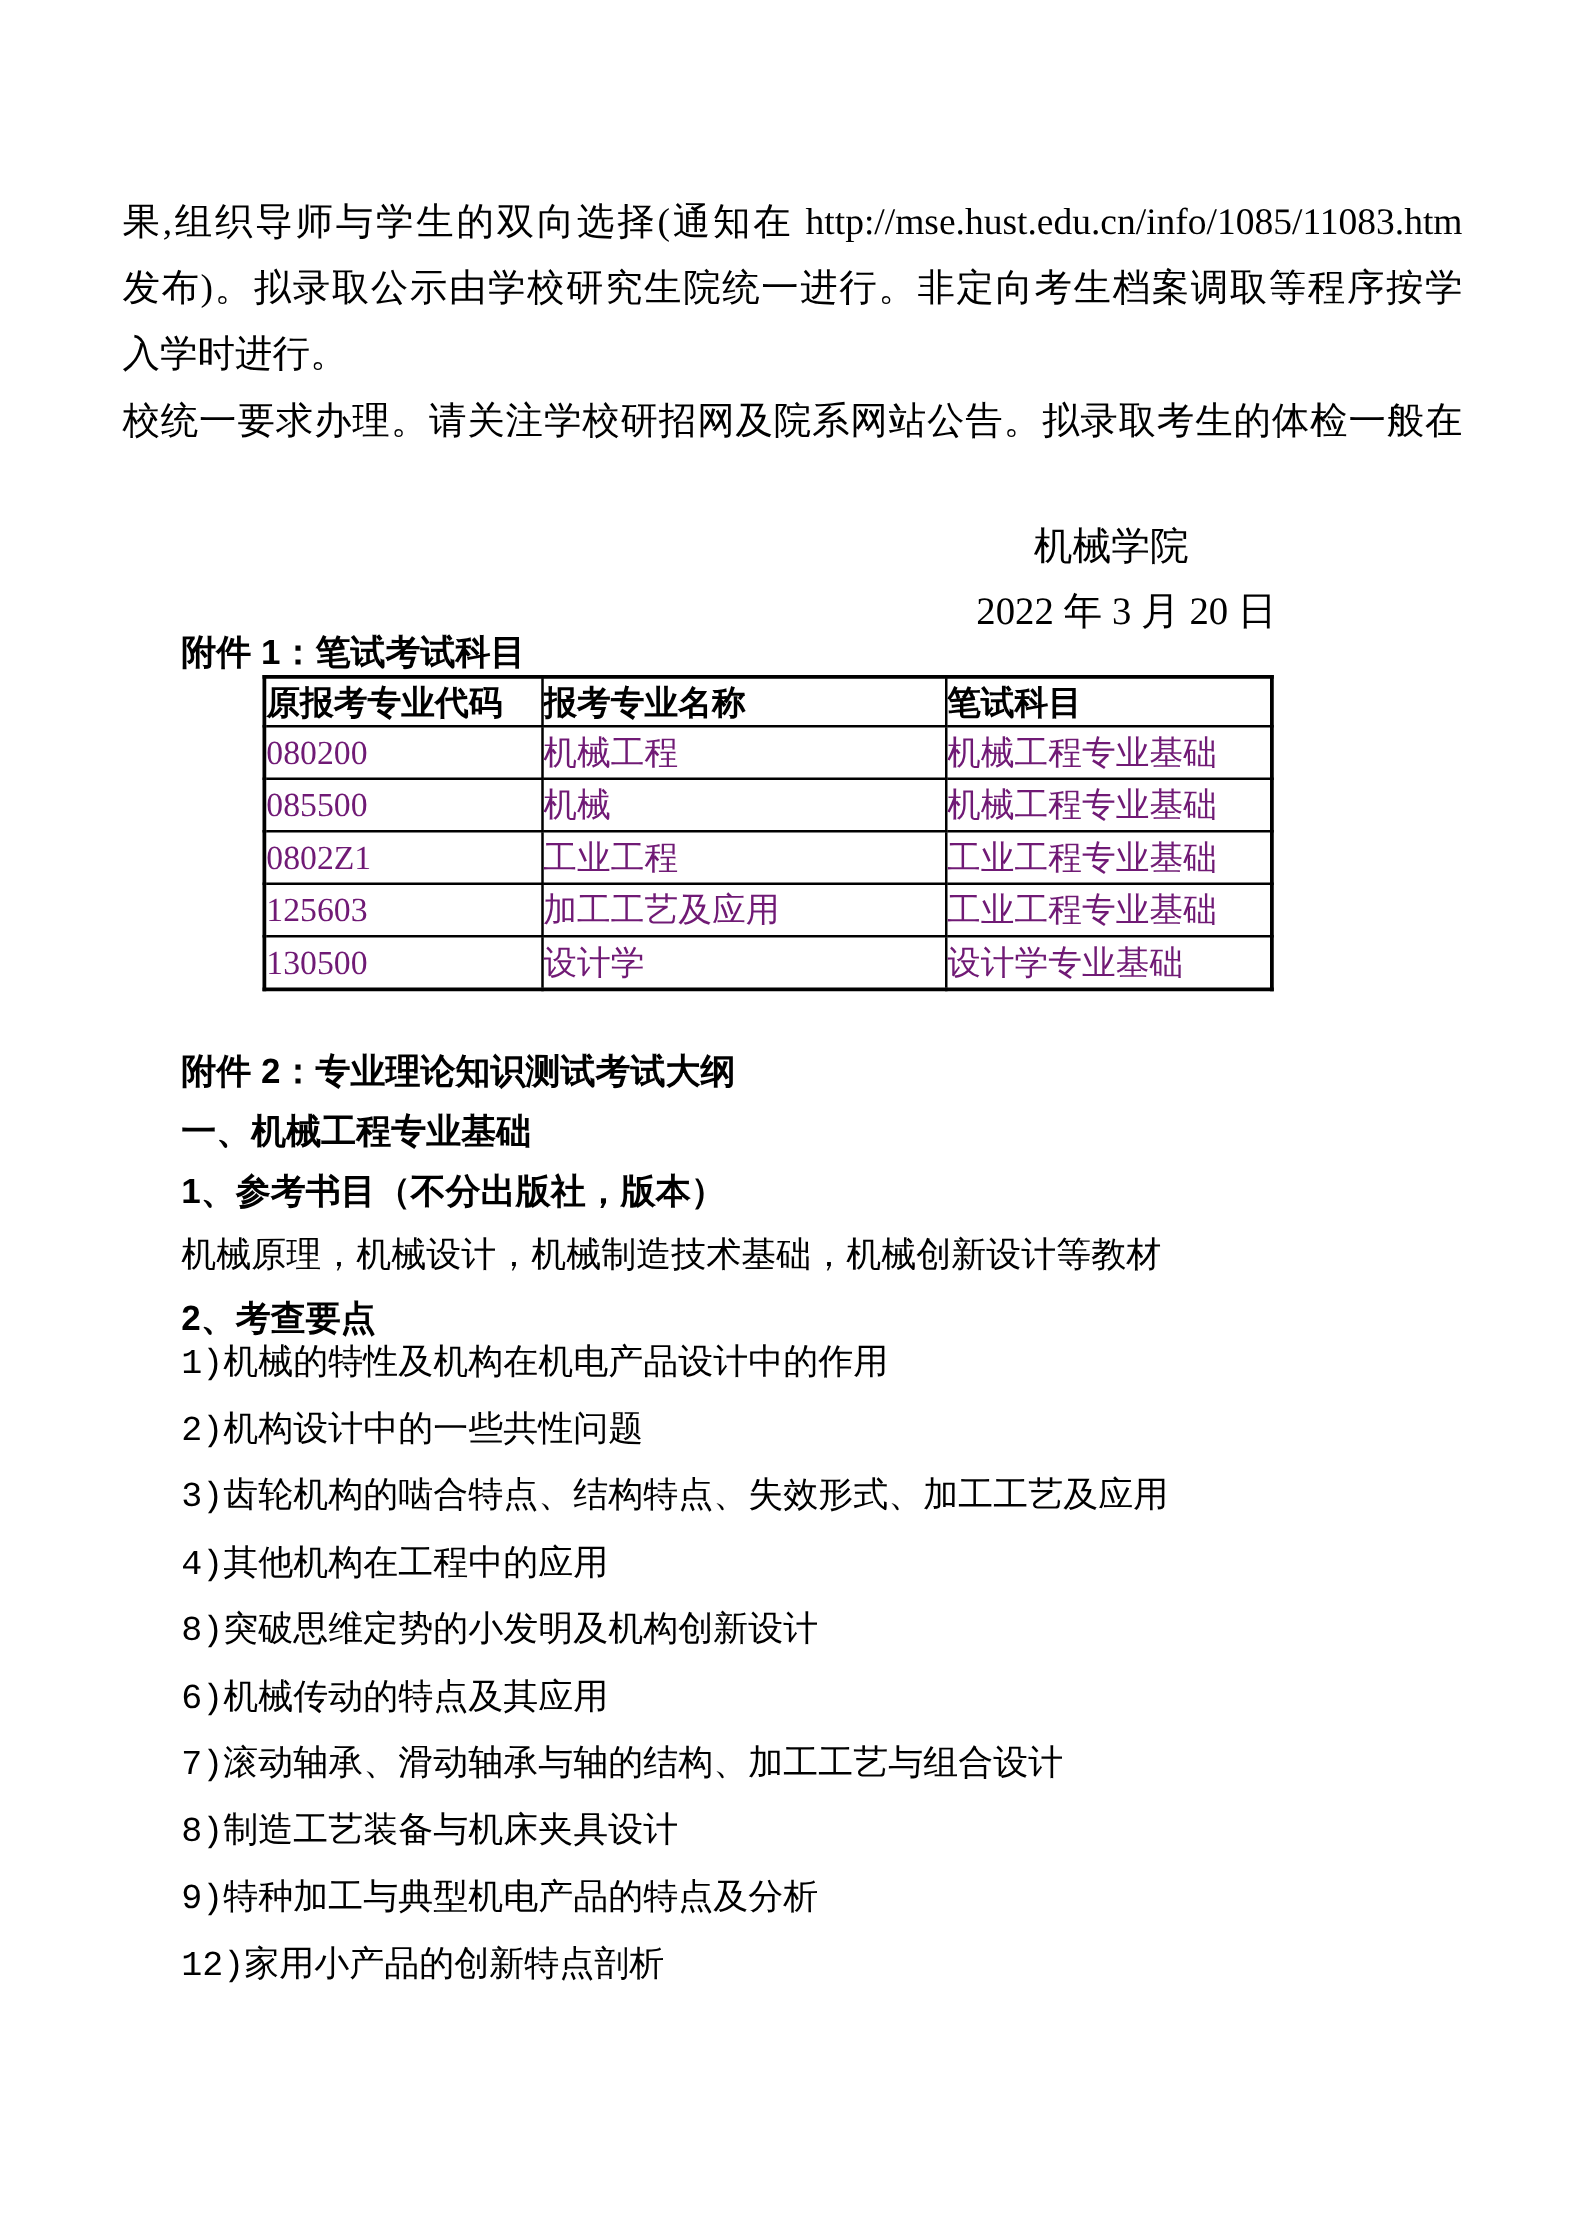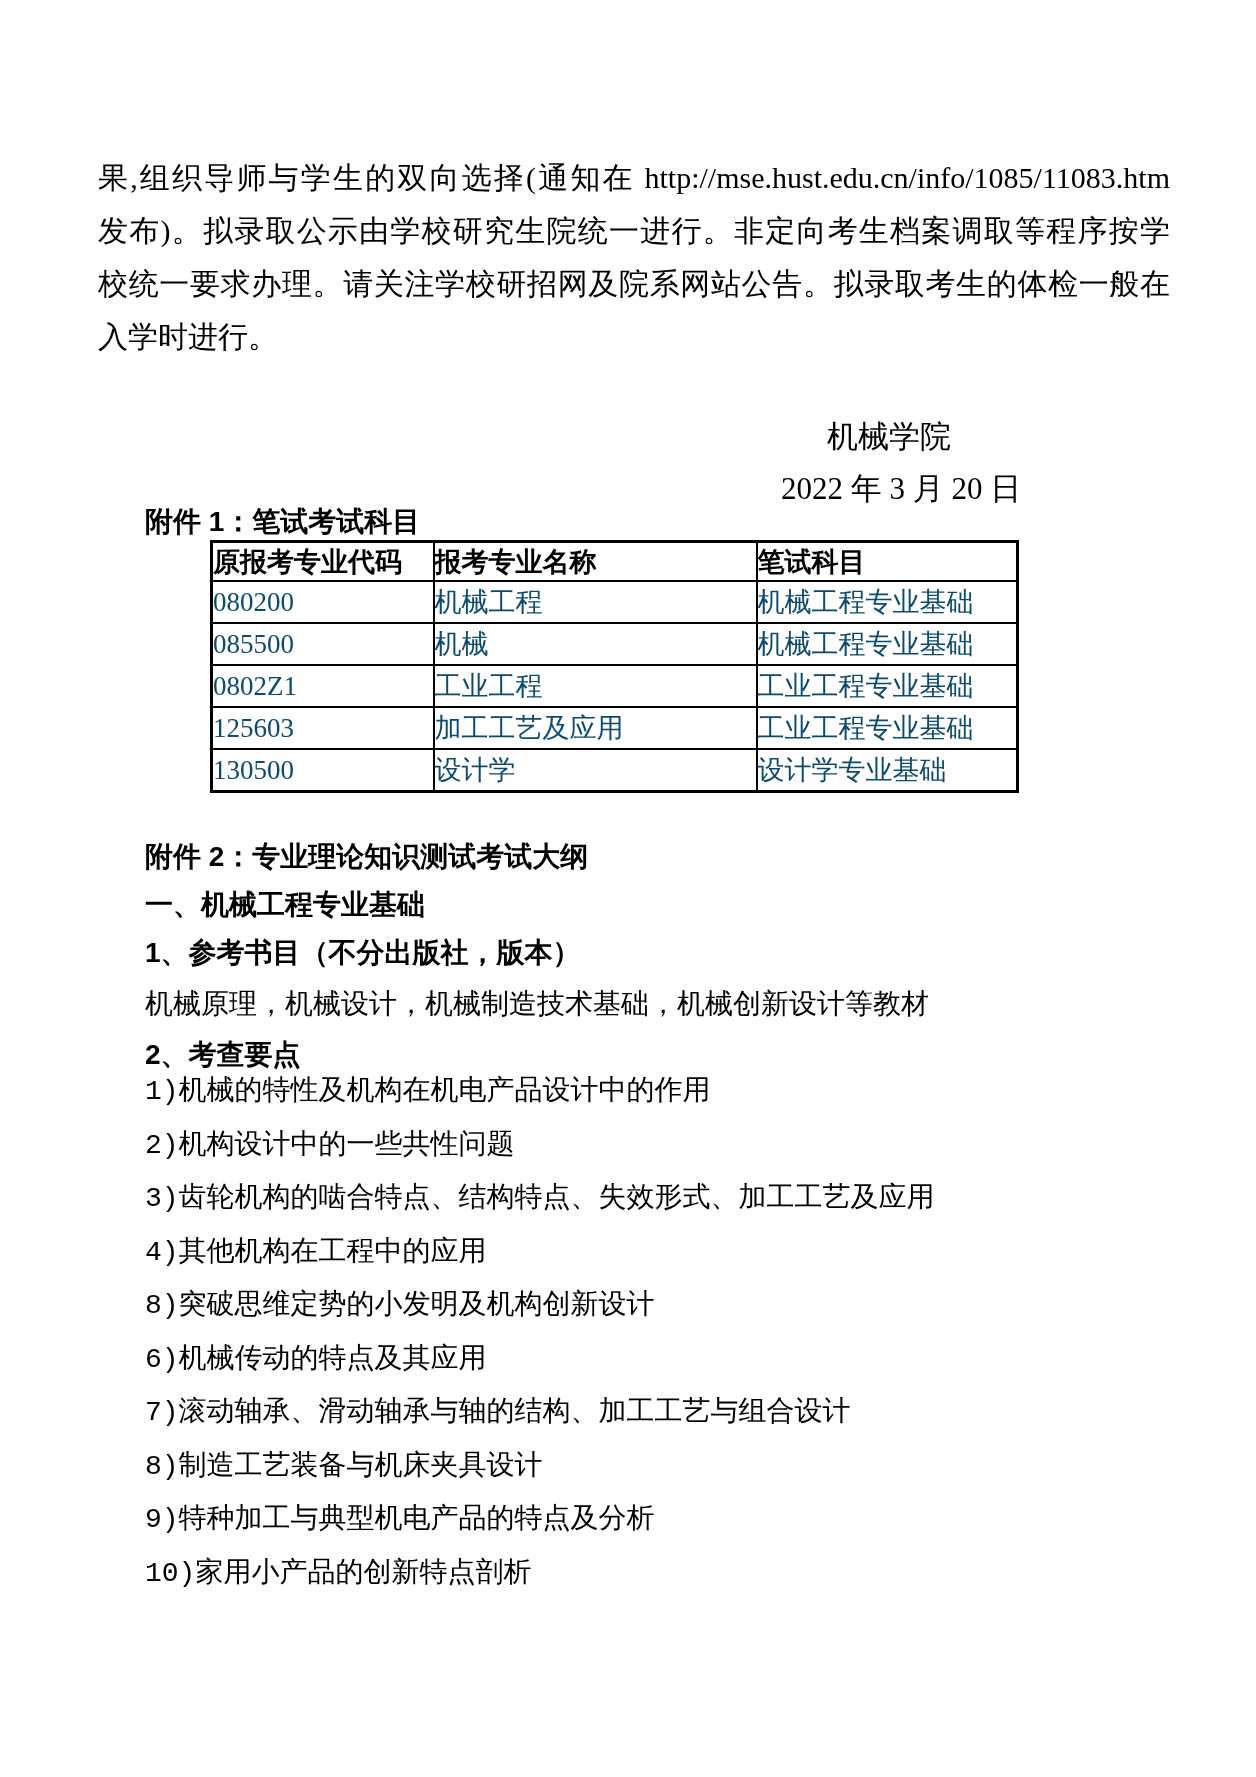--- a/index.html
+++ b/index.html
@@ -86,21 +86,21 @@
     font-family: "Liberation Sans", "DejaVu Sans", sans-serif;
     font-weight: 700;
     font-size: 27px;
     height: 37px;
   }
   .exam-table td {
     font-family: "Liberation Serif", "DejaVu Serif", serif;
     font-weight: 400;
     font-size: 27px;
     height: 40px;
-    color: #0c4a6e;
+    color: #701a75;
   }
   
   .points {
     position: absolute;
     left: 145px;
     top: 1065px;
     font-family: Liberation Mono, monospace;
   }
   .point {
     font-size: 28px;
@@ -110,22 +110,22 @@
   }
 </style>
 </head>
 <body>
 
 <div class="page">
 
   <p class="para">
     <span class="pline jline">果,组织导师与学生的双向选择(通知在 http://mse.hust.edu.cn/info/1085/11083.htm</span>
     <span class="pline jline">发布)。拟录取公示由学校研究生院统一进行。非定向考生档案调取等程序按学</span>
+    <span class="pline">入学时进行。</span>
     <span class="pline jline">校统一要求办理。请关注学校研招网及院系网站公告。拟录取考生的体检一般在</span>
-    <span class="pline">入学时进行。</span>
   </p>
 
   <div class="sig-org">机械学院</div>
   <div class="sig-date">2022 年 3 月 20 日</div>
 
   <h2 class="hd att1-title">附件 1：笔试考试科目</h2>
 
   <table class="exam-table">
     <colgroup>
       <col style="width:222px">
@@ -177,16 +177,16 @@
   <div class="points">
     <div class="point">1)机械的特性及机构在机电产品设计中的作用</div>
     <div class="point">2)机构设计中的一些共性问题</div>
     <div class="point">3)齿轮机构的啮合特点、结构特点、失效形式、加工工艺及应用</div>
     <div class="point">4)其他机构在工程中的应用</div>
     <div class="point">8)突破思维定势的小发明及机构创新设计</div>
     <div class="point">6)机械传动的特点及其应用</div>
     <div class="point">7)滚动轴承、滑动轴承与轴的结构、加工工艺与组合设计</div>
     <div class="point">8)制造工艺装备与机床夹具设计</div>
     <div class="point">9)特种加工与典型机电产品的特点及分析</div>
-    <div class="point">10)家用小产品的创新特点剖析</div>
+    <div class="point">12)家用小产品的创新特点剖析</div>
   </div>
 
 </div>
 
 </body></html>

